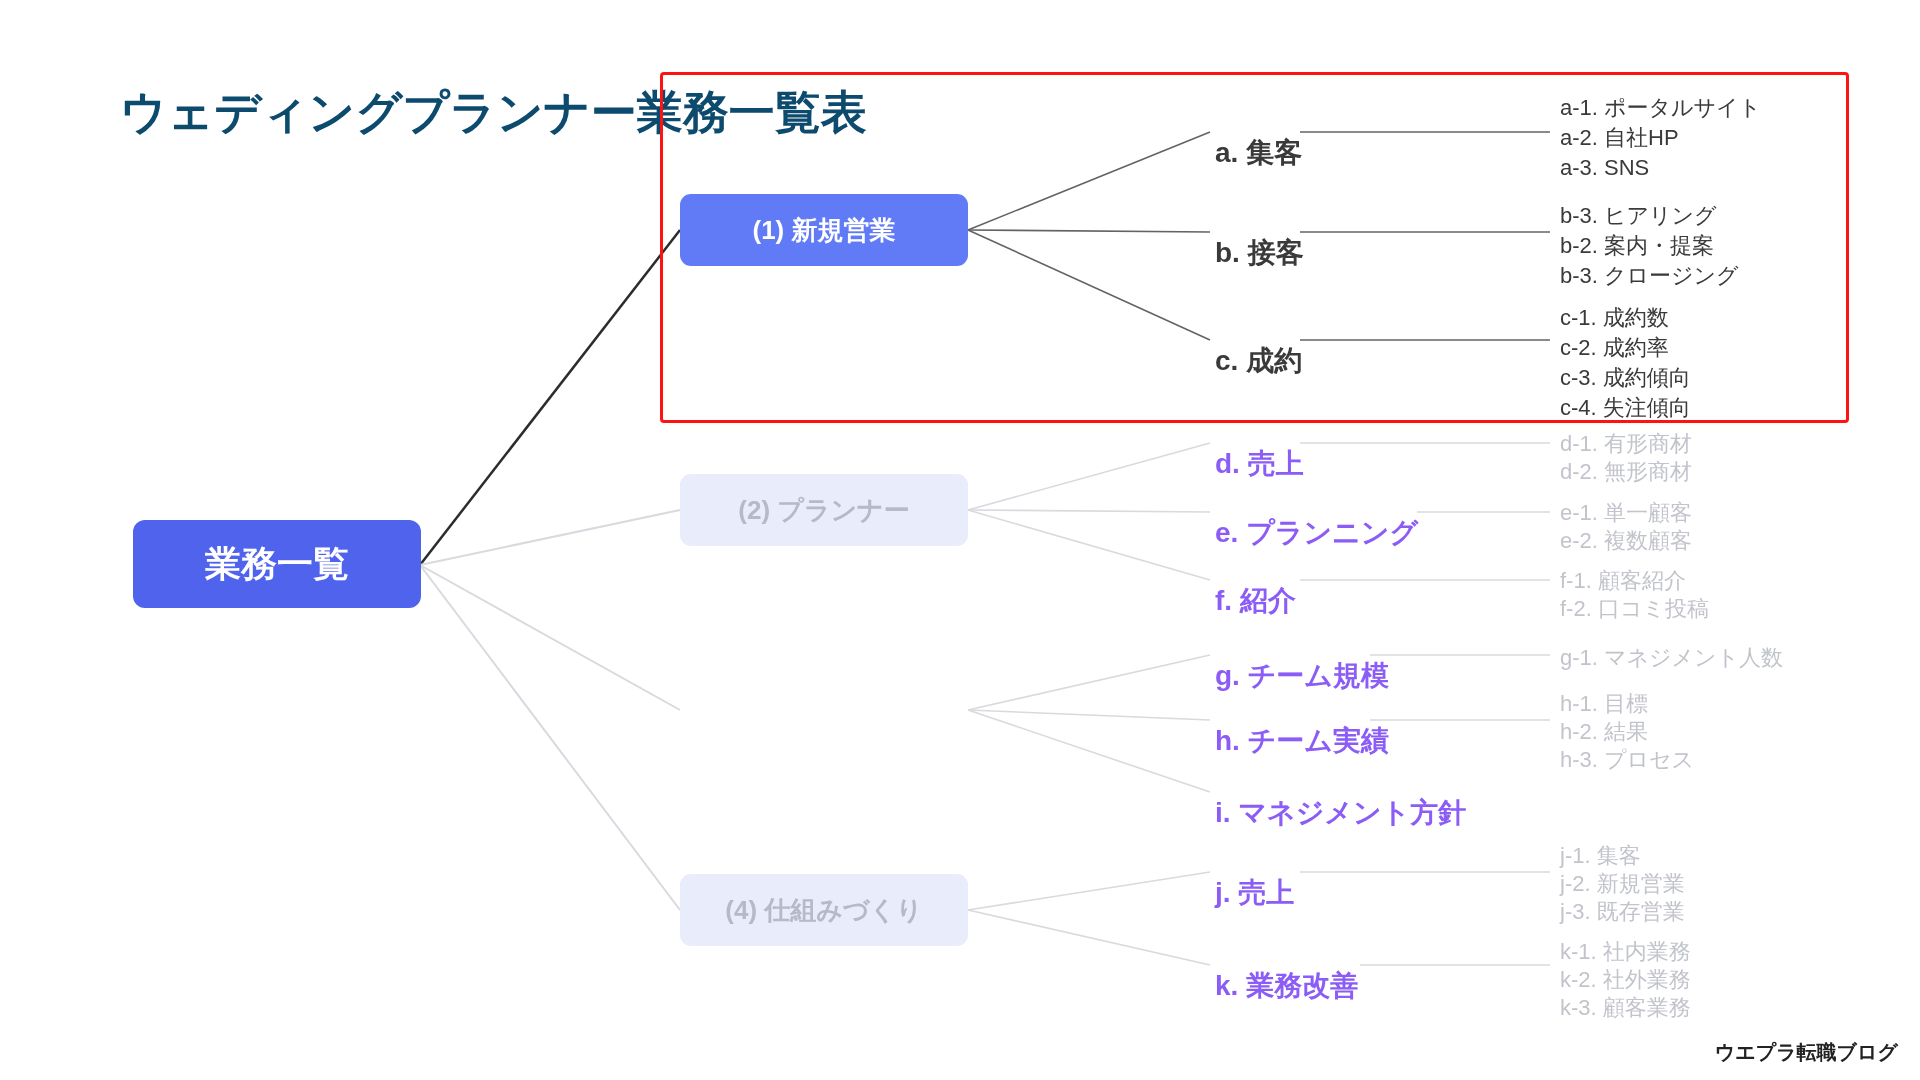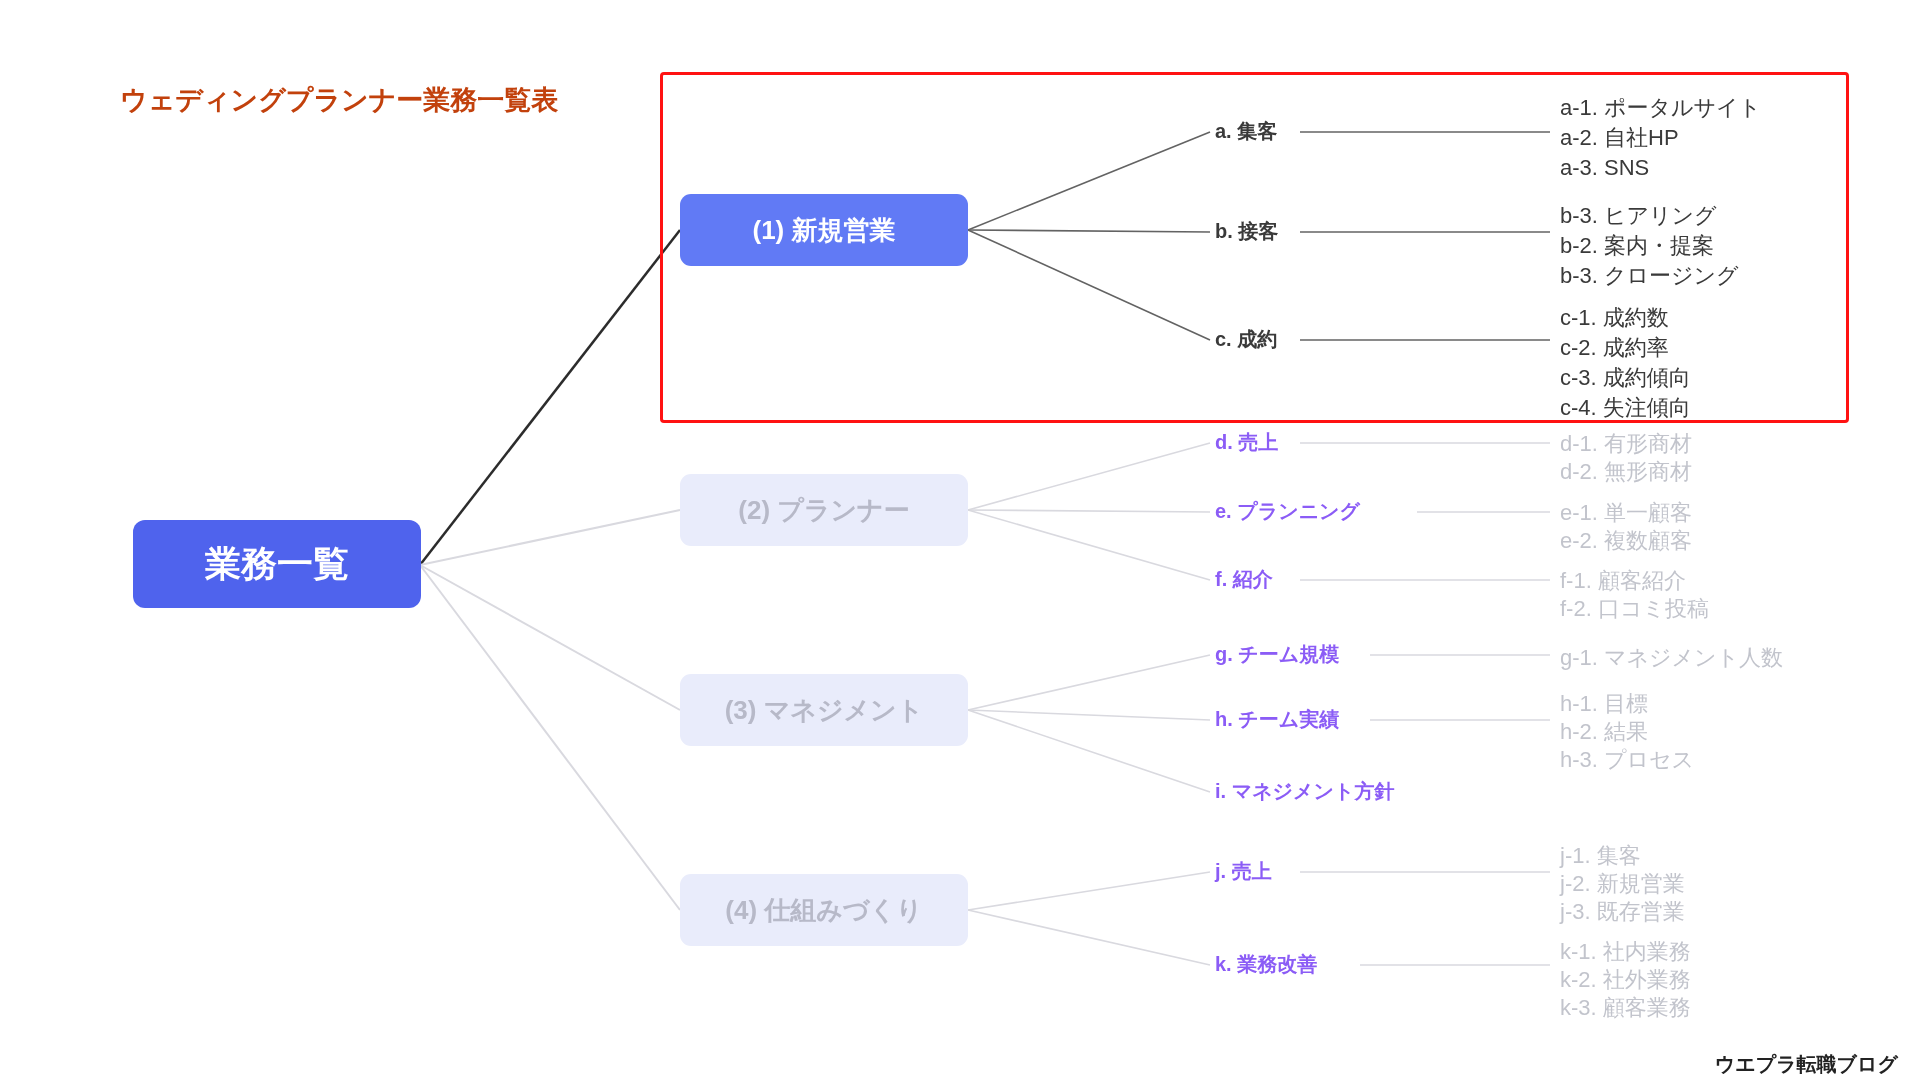--- a/index.html
+++ b/index.html
@@ -1,27 +1,27 @@
 <!DOCTYPE html>
 <html><head>
 <meta charset="utf-8">
 <style>
   html,body{margin:0;padding:0;width:1920px;height:1080px;background:#fff;
     font-family:"Hiragino Kaku Gothic ProN","Hiragino Sans","Yu Gothic",Meiryo,sans-serif;}
   .stage{position:relative;width:1920px;height:1080px;overflow:hidden;}
   svg.lines{position:absolute;left:0;top:0;width:1920px;height:1080px;pointer-events:none;}
-  .title{position:absolute;left:120px;top:82px;font-size:27px;font-weight:800;color:#c2410c;}
-  .attribution{position:absolute;right:22px;bottom:2px;font-size:20px;font-weight:800;color:#222;}
+  .title{position:absolute;left:120px;top:82px;font-size:46px;font-weight:800;color:#0c4a6e;}
+  .attribution{position:absolute;right:22px;bottom:14px;font-size:20px;font-weight:800;color:#222;}
   .node{position:absolute;display:flex;align-items:center;justify-content:center;
     border-radius:12px;font-weight:700;white-space:nowrap;}
   .root{background:#4f63ed;color:#fff;font-size:36px;width:288px;height:88px;}
   .cat{font-size:26px;width:288px;height:72px;border-radius:11px;}
   .cat.active{background:#617af5;color:#fff;}
   .cat.muted{background:#e9ecfb;color:#b7b9c8;}
-  .sub{position:absolute;font-size:20px;font-weight:600;white-space:nowrap;}
+  .sub{position:absolute;font-size:28px;font-weight:600;white-space:nowrap;margin-top:16px;}
   .sub.active{color:#3a3a3a;}
   .sub.muted{color:#8b5cf6;}
   .leaf{position:absolute;font-size:22px;font-weight:400;white-space:nowrap;line-height:1.45;}
   .leaf.active{color:#3a3a3a;}
   .leaf.muted{color:#c2c4cc;}
   .highlight-box{position:absolute;border:3px solid #ff1212;border-radius:4px;}
 </style>
 </head>
 <body>
 <div class="stage">
@@ -59,21 +59,20 @@
   <line x1="1300" y1="872" x2="1550" y2="872" stroke="#d9d9df" stroke-width="1.6"></line>
   <line x1="1360" y1="965" x2="1550" y2="965" stroke="#d9d9df" stroke-width="1.6"></line>
 </svg>
 
 <div class="title">ウェディングプランナー業務一覧表</div>
 
 <div class="node root" style="left:133px;top:520px">業務一覧</div>
 
 <div class="node cat active" style="left:680px;top:194px">(1) 新規営業</div>
 <div class="node cat muted" style="left:680px;top:474px">(2) プランナー</div>
-<div class="node cat muted" style="left:680px;top:674px">(3) マネジメント</div>
 <div class="node cat muted" style="left:680px;top:874px">(4) 仕組みづくり</div>
 
 <div class="sub active" style="left:1215px;top:118px">a. 集客</div>
 <div class="sub active" style="left:1215px;top:218px">b. 接客</div>
 <div class="sub active" style="left:1215px;top:326px">c. 成約</div>
 
 <div class="sub muted" style="left:1215px;top:429px">d. 売上</div>
 <div class="sub muted" style="left:1215px;top:498px">e. プランニング</div>
 <div class="sub muted" style="left:1215px;top:566px">f. 紹介</div>
 <div class="sub muted" style="left:1215px;top:641px">g. チーム規模</div>

